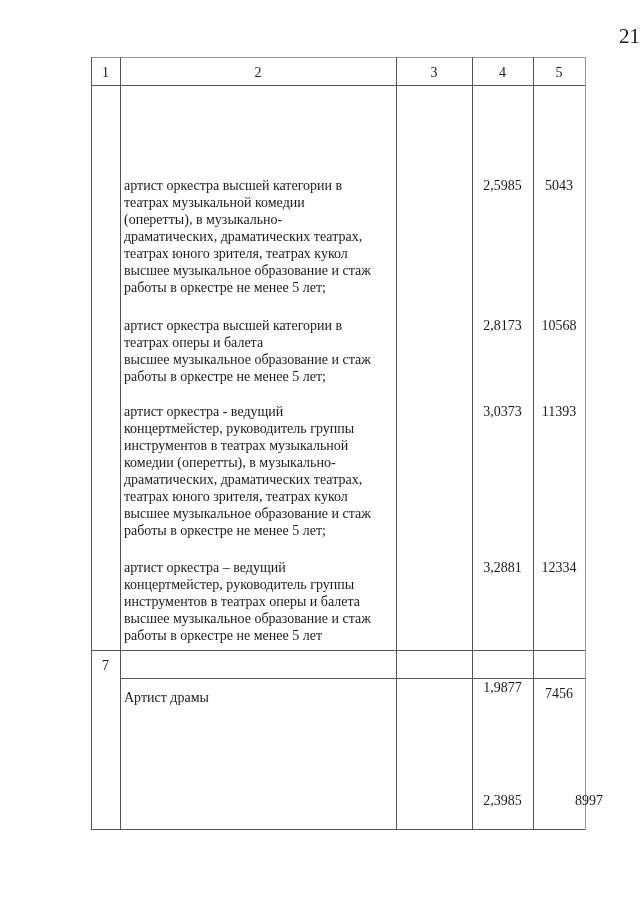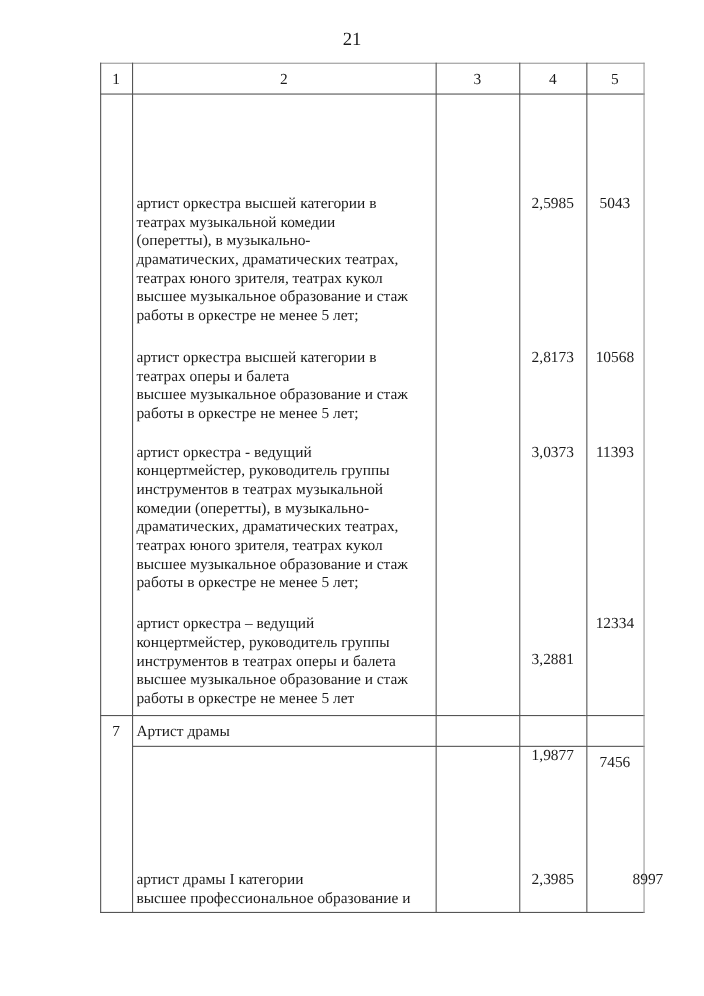--- a/index.html
+++ b/index.html
@@ -1,19 +1,19 @@
 <!DOCTYPE html>
 <html><head>
 <meta charset="utf-8">
 <style>
   html, body { margin: 0; padding: 0; background: #ffffff; }
   body { width: 640px; height: 905px; position: relative; overflow: hidden;
          font-family: "Liberation Serif", "DejaVu Serif", serif; color: #1a1a1a; }
-  .page-num { position: absolute; top: 27px; left: 0; width: 640px; text-align: center;
-              font-size: 17px; line-height: 18px; }
+  .page-num { position: absolute; top: 27px; left: 0; width: 640px; text-align: right;
+              font-size: 21px; line-height: 18px; }
   .tbl { position: absolute; left: 91px; top: 57px; width: 495px; height: 772px; }
   .line { position: absolute; background: #555; }
   .h { height: 1px; }
   .v { width: 1px; }
   .top { background: #999; }
   .cell { position: absolute; font-size: 14px; line-height: 17px; }
   .hdr { text-align: center; top: 7px; }
   .txt { white-space: pre-line; }
   .num { text-align: center; }
 </style>
@@ -70,26 +70,24 @@
 высшее музыкальное образование и стаж
 работы в оркестре не менее 5 лет;</div>
   <div class="cell num" style="left:381px;top:346px;width:61px;">3,0373</div>
   <div class="cell num" style="left:442px;top:346px;width:52px;">11393</div>
 
   <div class="cell txt" style="left:33px;top:502px;width:272px;">артист оркестра – ведущий
 концертмейстер, руководитель группы
 инструментов в театрах оперы и балета
 высшее музыкальное образование и стаж
 работы в оркестре не менее 5 лет</div>
-  <div class="cell num" style="left:381px;top:502px;width:61px;margin-top:33px;">3,2881</div>
+  <div class="cell num" style="left:381px;top:502px;width:61px;">3,2881</div>
   <div class="cell num" style="left:442px;top:502px;width:52px;">12334</div>
 
   <div class="cell num" style="left:0;top:600px;width:29px;">7</div>
-  <div class="cell" style="left:33px;top:600px;width:270px;">Артист драмы</div>
+  <div class="cell" style="left:33px;top:632px;width:270px;">Артист драмы</div>
 
   <div class="cell num" style="left:381px;top:610px;width:61px;margin-top:12px;">1,9877</div>
   <div class="cell num" style="left:442px;top:628px;width:52px;text-align:center;">7456</div>
 
-  <div class="cell txt" style="left:33px;top:735px;width:272px;">артист драмы I категории
-высшее профессиональное образование и</div>
   <div class="cell num" style="left:381px;top:735px;width:61px;">2,3985</div>
   <div class="cell num" style="left:442px;top:735px;width:52px;padding-left:30px;">8997</div>
 </div>
 
 </body></html>

